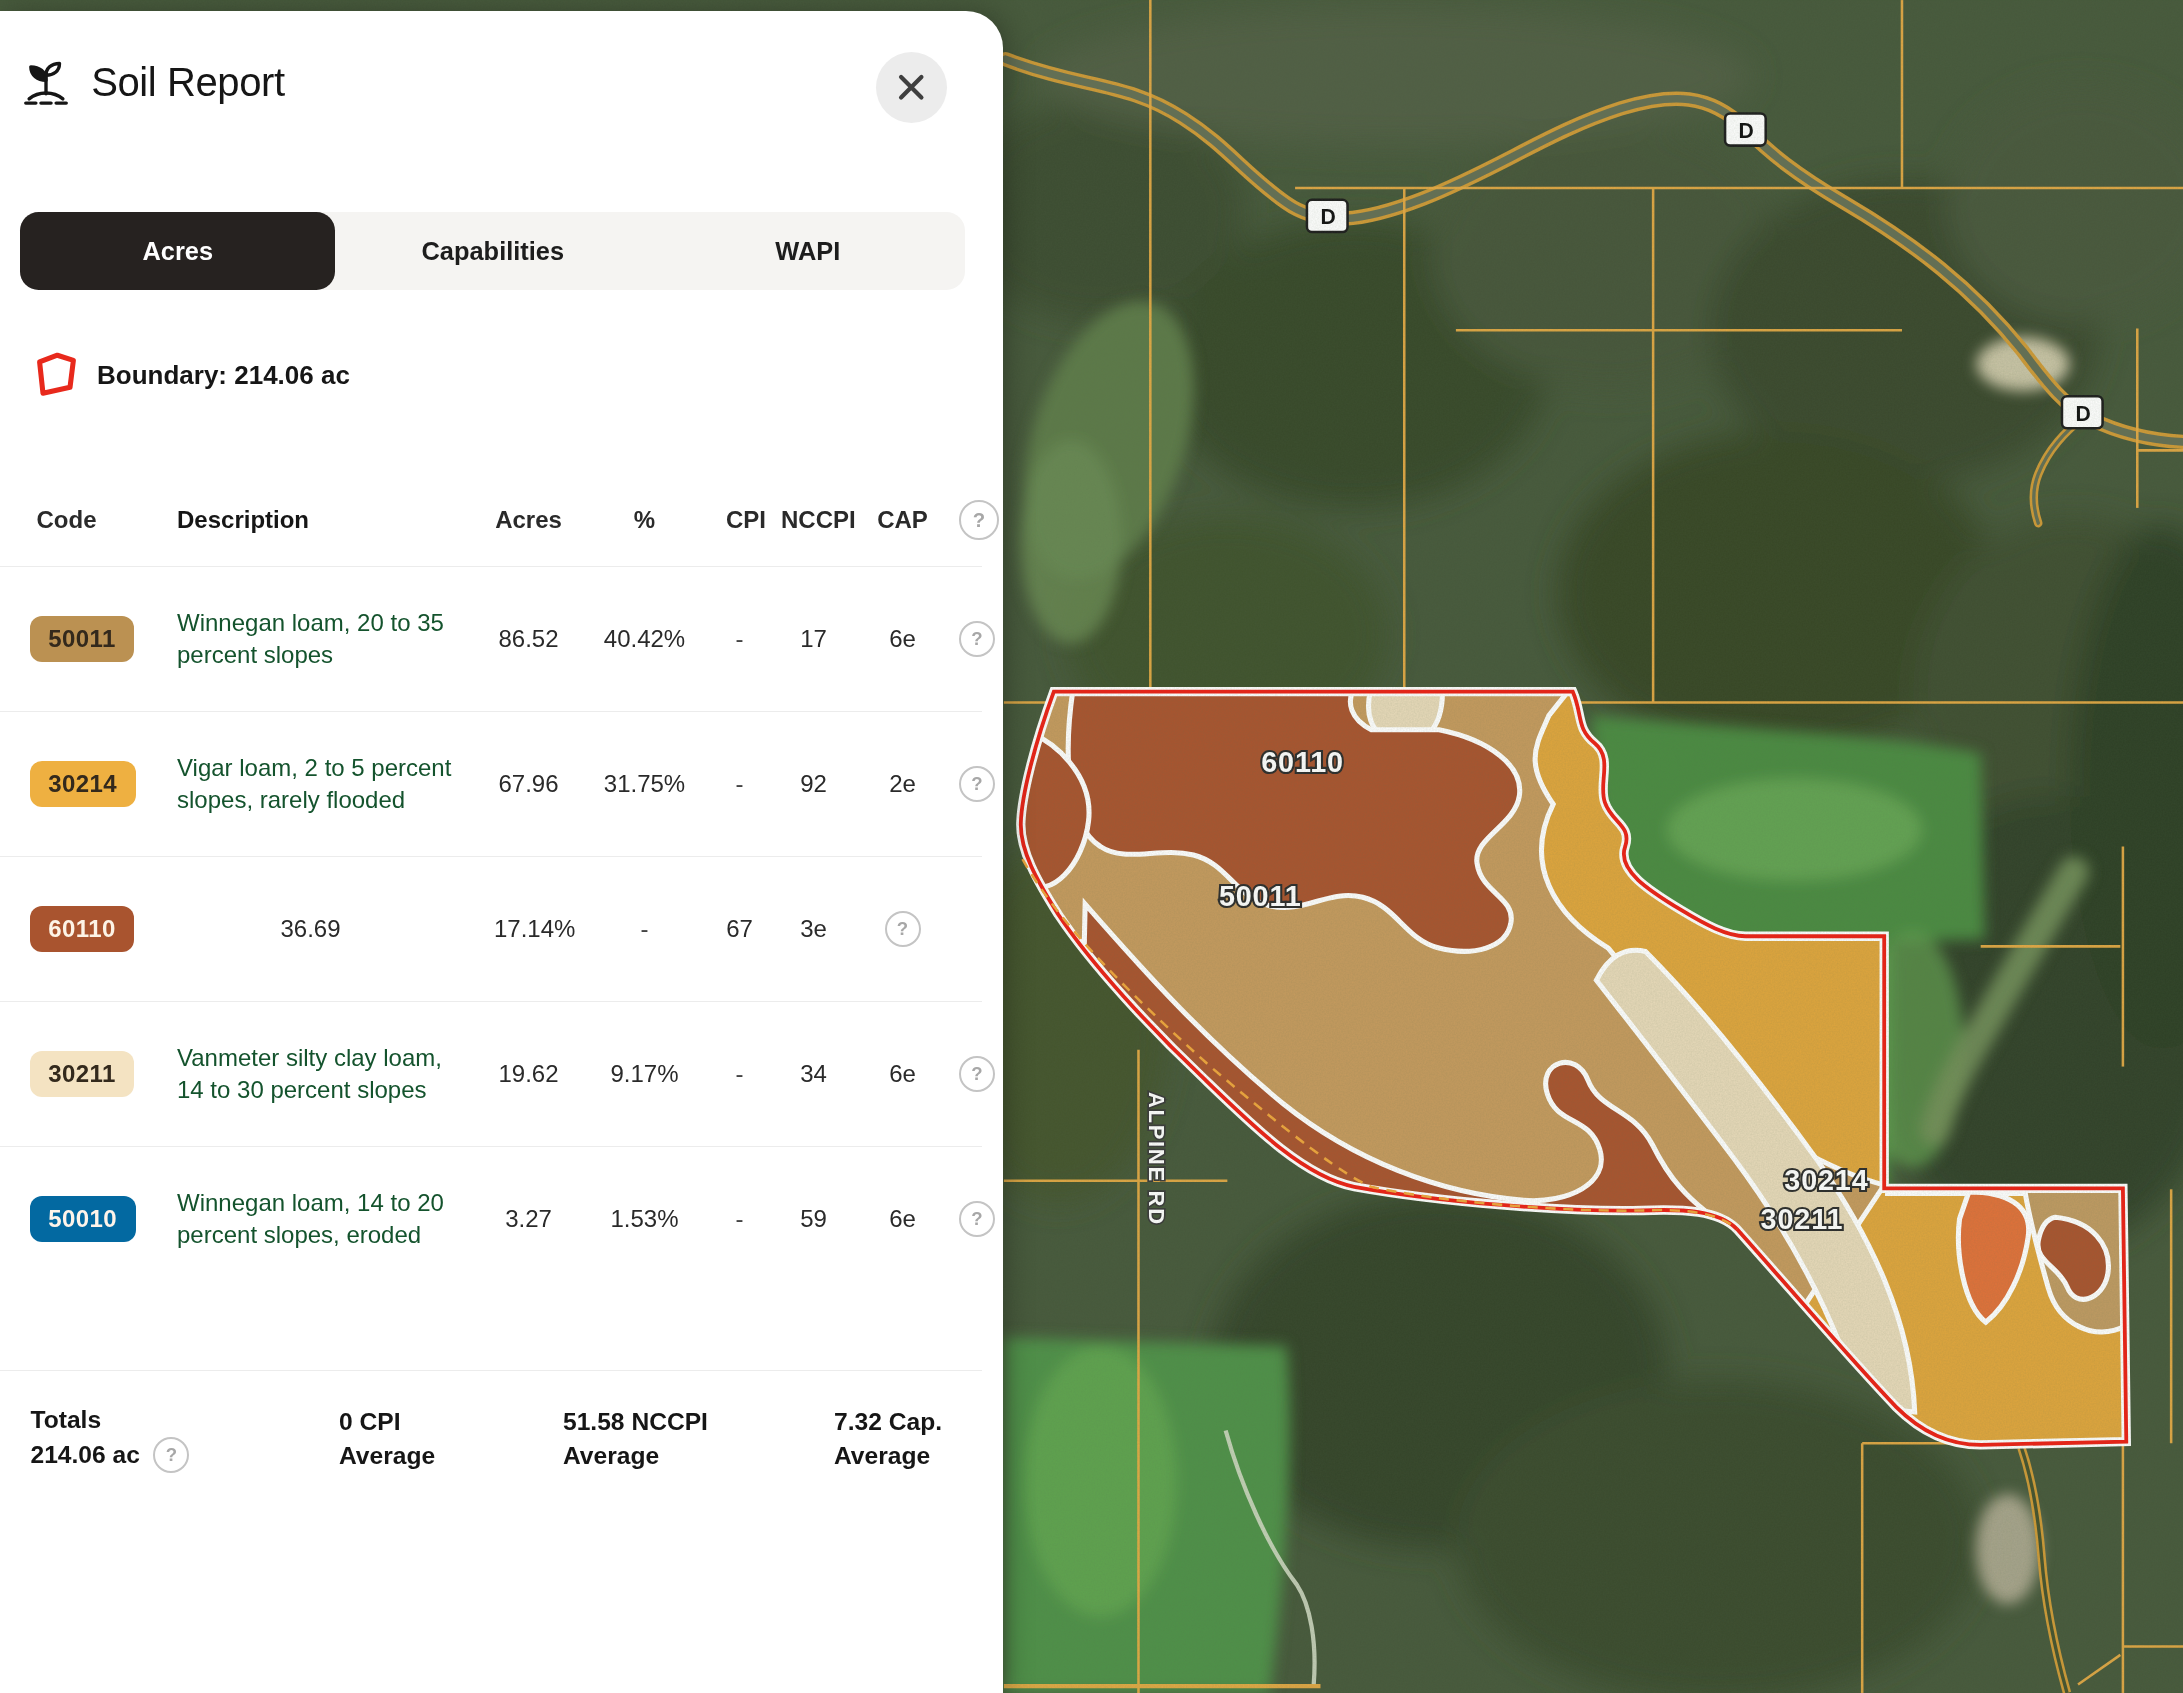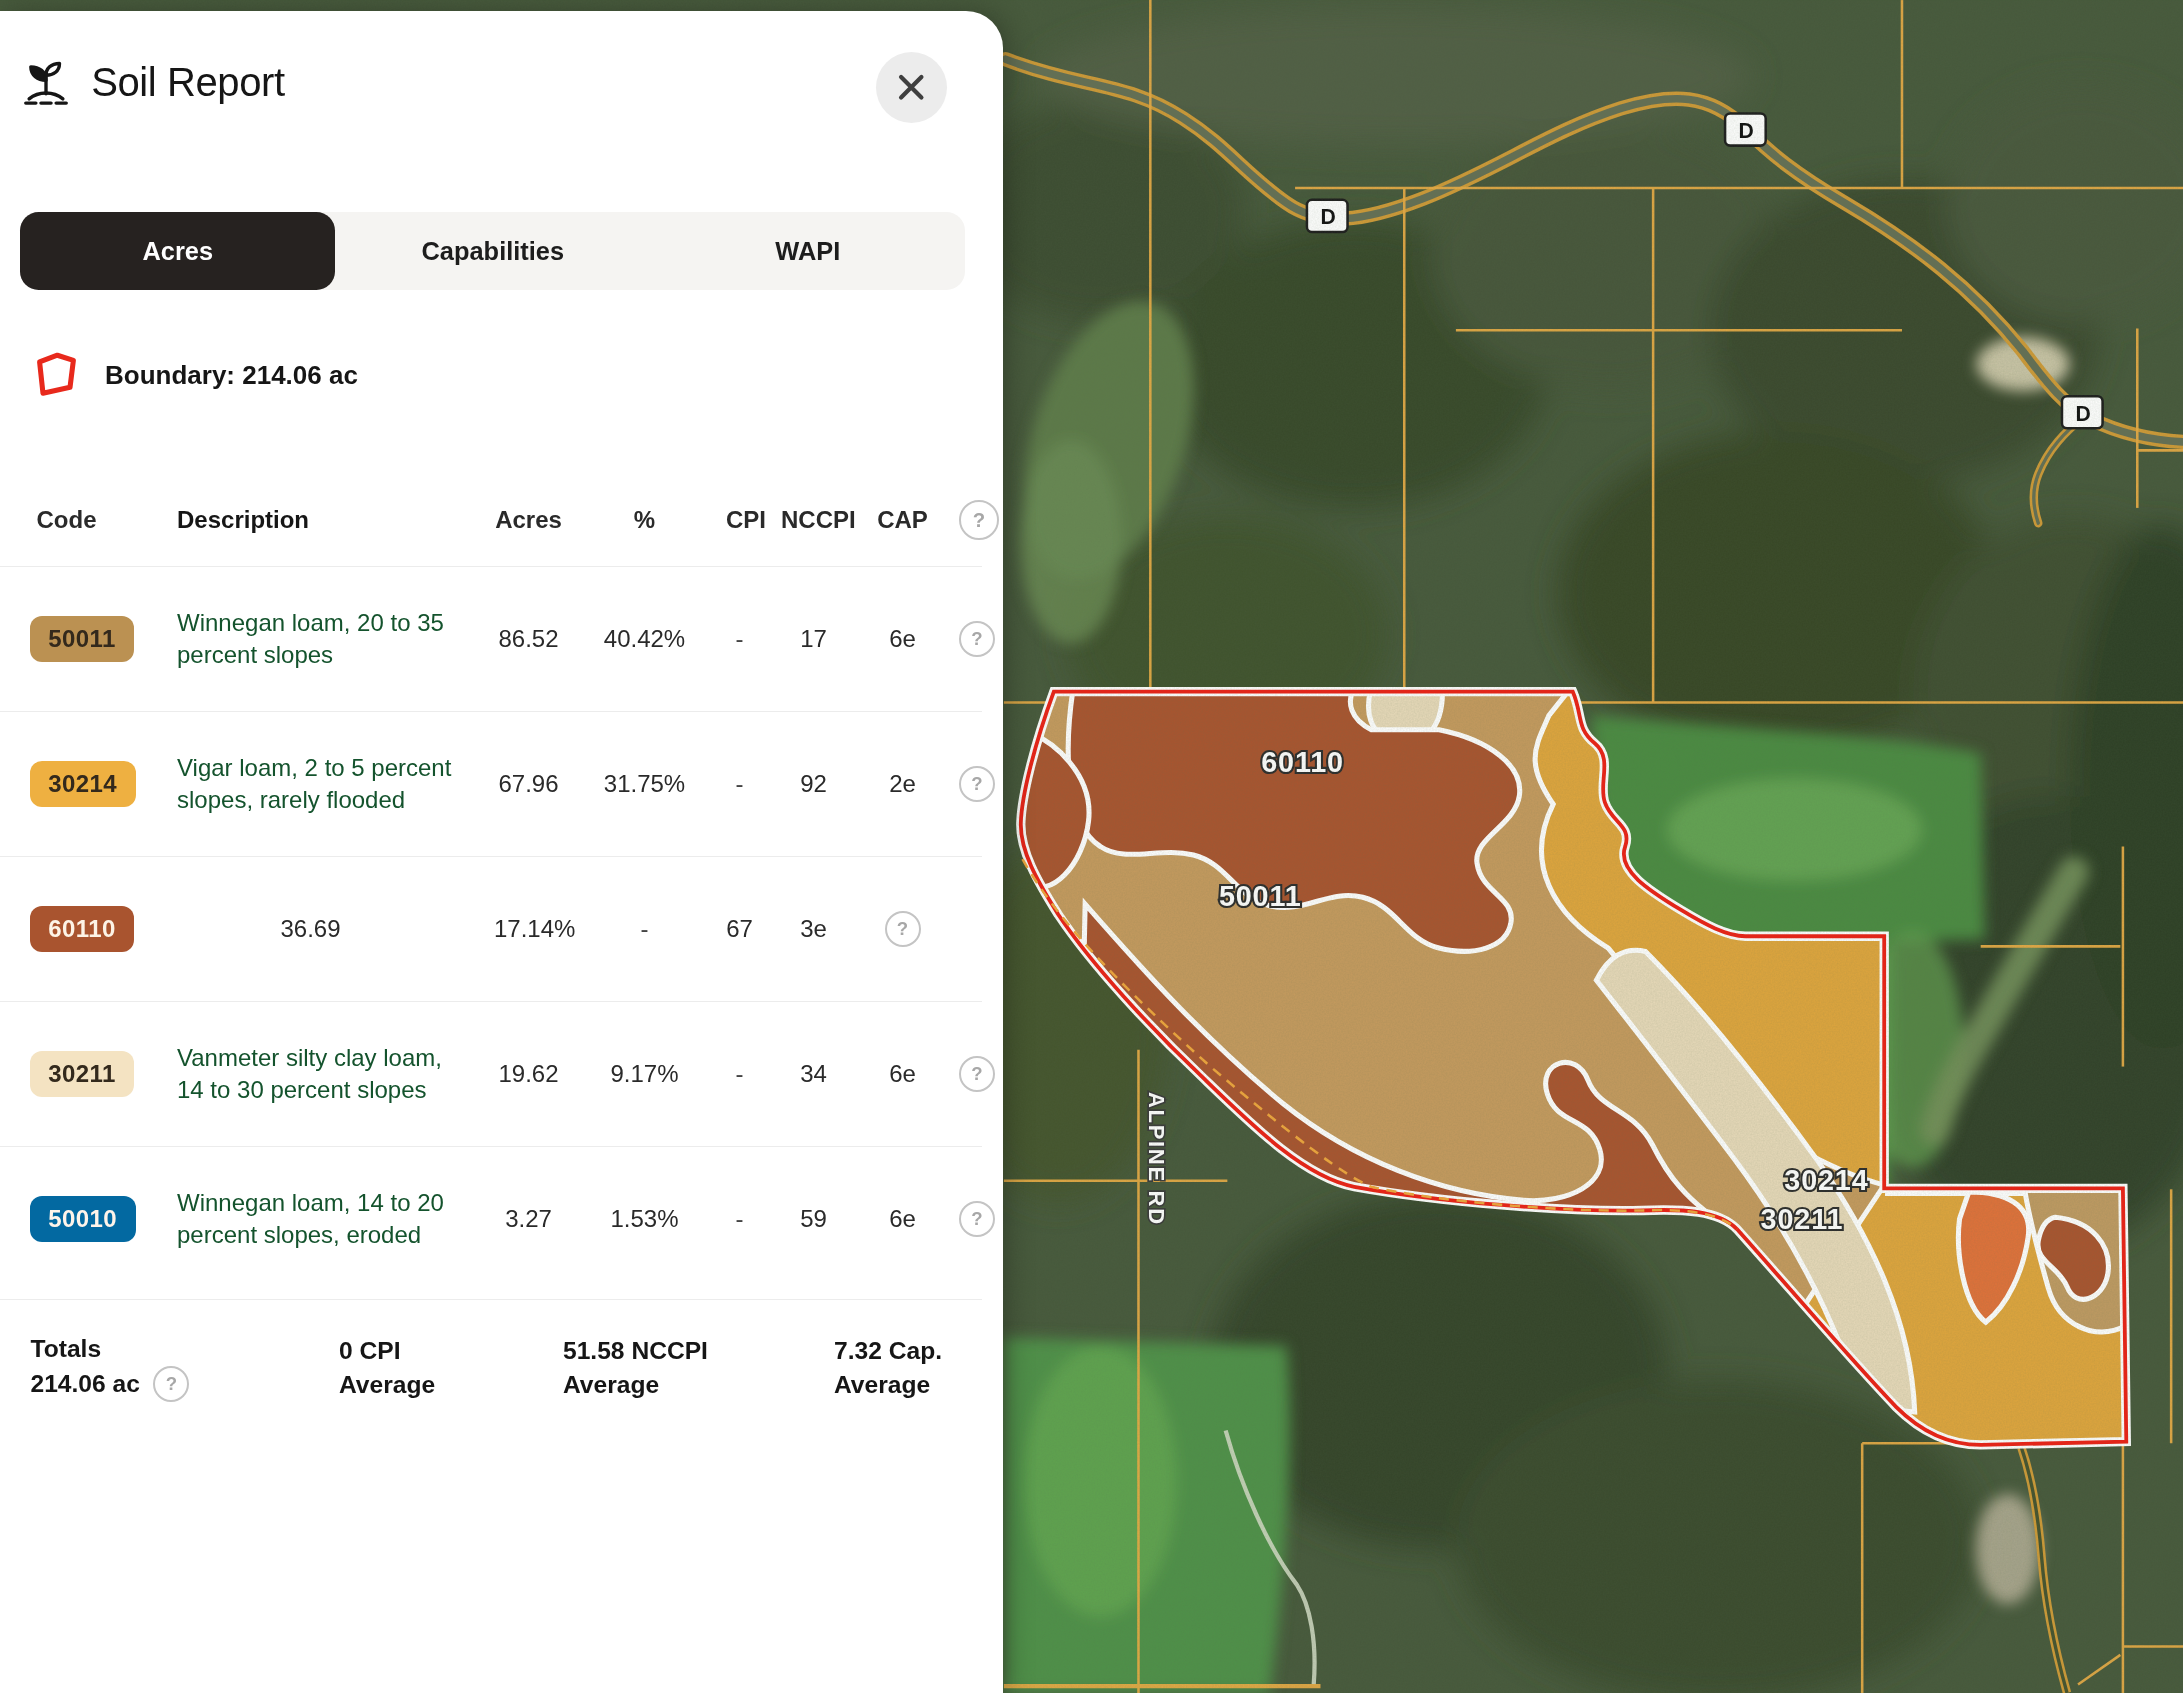--- a/index.html
+++ b/index.html
@@ -14,41 +14,41 @@
   .panel-title{font-size:40px;font-weight:400;letter-spacing:-0.4px;color:#161616;}
   .close-btn{position:absolute;right:56px;top:41px;width:71px;height:71px;border-radius:50%;
              background:#ececec;display:flex;align-items:center;justify-content:center;cursor:pointer;}
   
   .tabbar{position:absolute;left:20.3px;top:201px;width:945px;height:78px;background:#f5f4f2;
           border-radius:18.6px;display:flex;}
   .tab{flex:1;display:flex;align-items:center;justify-content:center;font-size:25.4px;font-weight:700;
        color:#1d1d1d;border-radius:18.6px;cursor:pointer;}
   .tab.active{background:#262220;color:#ffffff;}
   
-  .boundary-row{position:absolute;left:32px;top:340px;display:flex;align-items:center;gap:24px;}
+  .boundary-row{position:absolute;left:32px;top:340px;display:flex;align-items:center;gap:16px;}
   .boundary-text{font-size:26px;font-weight:700;color:#161616;}
   
   .soil-table{position:absolute;left:0;top:487px;width:982px;}
   .trow{display:grid;grid-template-columns:127px 339px 97px 135px 55px 93px 85px 49px;
         align-items:center;}
   .thead{height:44px;margin-bottom:24px;font-size:24px;font-weight:700;color:#161616;}
   .tbody-row{min-height:144px;border-top:0.8px solid #ececec;}
   .tbody-row:first-of-type{border-top:none;}
   .cell{font-size:24px;color:#2a2a2a;text-align:center;margin-left:28px;}
   .cell.code-h{text-align:left;padding-left:8.5px;}
   .cell.desc{text-align:left;padding-left:22px;max-width:276px;line-height:1.32;color:#14532d;}
   .badge{display:inline-block;margin-left:-6.8px;padding:9.3px 18.6px;border-radius:12px;
          font-size:24px;font-weight:700;color:#33291c;letter-spacing:0.4px;}
   .dash{color:#444;}
   .help{width:36px;height:36px;border-radius:50%;border:2.5px solid #c4c4c4;color:#a7a7a7;
         font-size:20.3px;font-weight:700;display:inline-flex;align-items:center;justify-content:center;
         background:#fff;}
   .help.small{width:32px;height:32px;font-size:18.6px;}
   
-  .totals{position:absolute;left:0;top:1288px;width:982px;border-top:0.8px solid #ececec;padding-top:30.5px;}
+  .totals{position:absolute;left:0;top:1359px;width:982px;border-top:0.8px solid #ececec;padding-top:30.5px;}
   .totals-inner{position:relative;height:110px;font-weight:700;font-size:24.6px;color:#161616;}
   .tot-a{position:absolute;left:30.5px;top:0;line-height:1.45;}
   .tot-acres{display:flex;align-items:center;gap:13.5px;}
   .tot-b{position:absolute;left:339px;top:3.4px;line-height:1.4;}
   .tot-c{position:absolute;left:563px;top:3.4px;line-height:1.4;}
   .tot-d{position:absolute;left:834px;top:3.4px;line-height:1.4;}
   
   .zone-label{font-size:34px;font-weight:700;fill:#ffffff;stroke:#2c2c2c;stroke-width:5px;
               paint-order:stroke;letter-spacing:1px;}
   .road-label{font-size:26px;font-weight:700;fill:#ffffff;stroke:#3a3a3a;stroke-width:4px;

